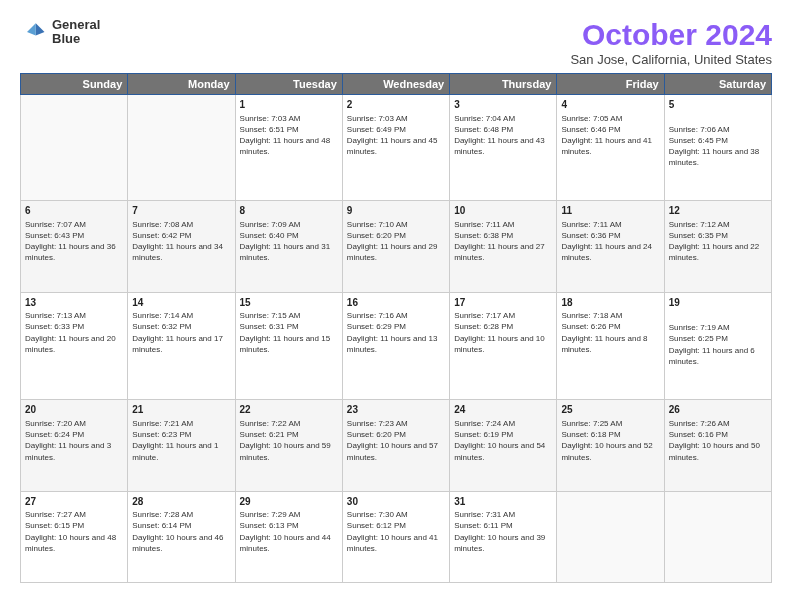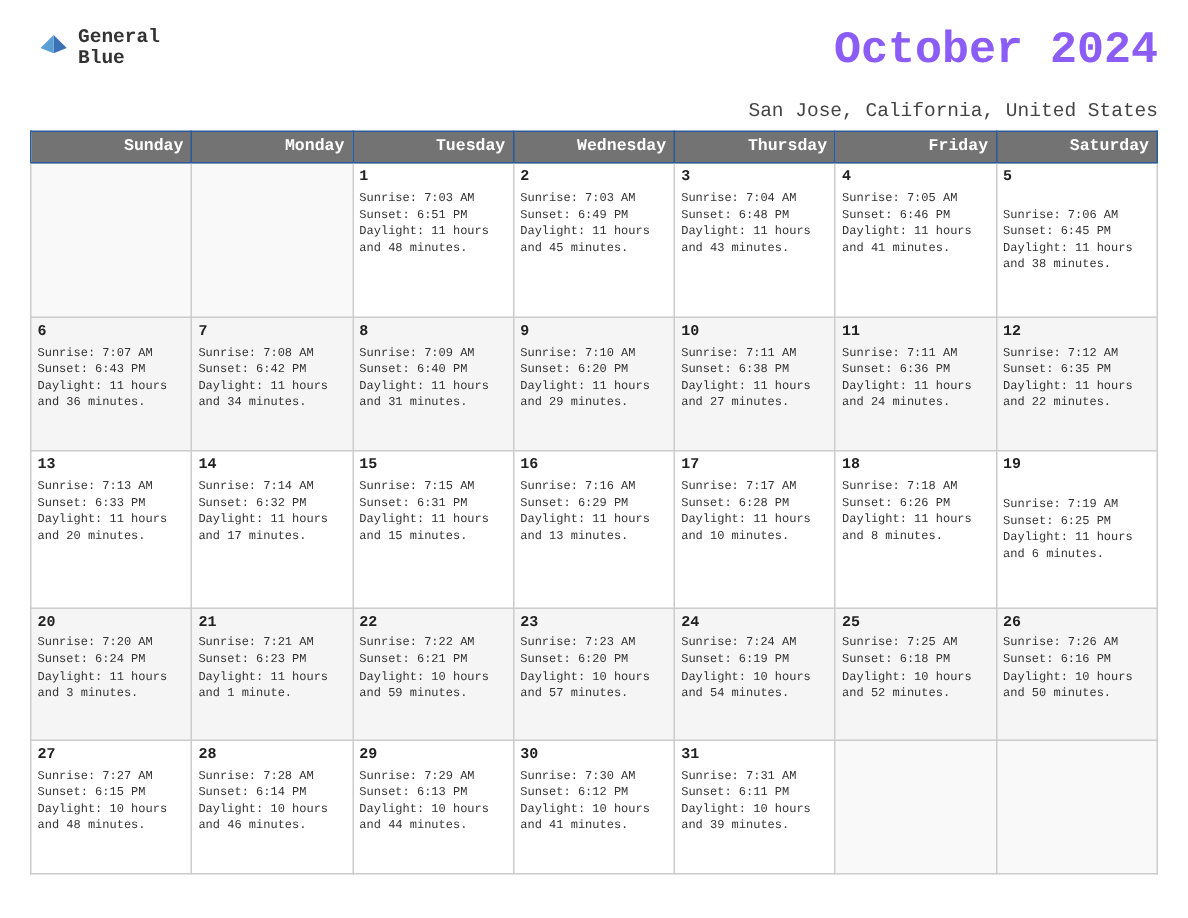--- a/index.html
+++ b/index.html
@@ -9,21 +9,20 @@
       width: 792px;
       height: 612px;
       overflow: hidden;
     }
     .page {
       width: 792px;
       height: 593px;
       padding: 18px 20px 10px 20px;
       display: flex;
       flex-direction: column;
-      font-family: Liberation Mono, monospace;
     }
     .header {
       display: flex;
       justify-content: space-between;
       align-items: flex-start;
       margin-bottom: 6px;
     }
     .logo {
       display: flex;
       align-items: center;
@@ -44,21 +43,21 @@
     }
     .month-title {
       font-size: 30px;
       font-weight: bold;
       color: #8b5cf6;
       line-height: 1.1;
     }
     .subtitle {
       font-size: 13px;
       color: #444;
-      margin-top: 15px;
+      margin-top: 1px;
     }
     .calendar {
       width: 100%;
       border-collapse: collapse;
       flex: 1;
     }
     .calendar th {
       background: #737373;
       color: #fff;
       font-size: 11px;

